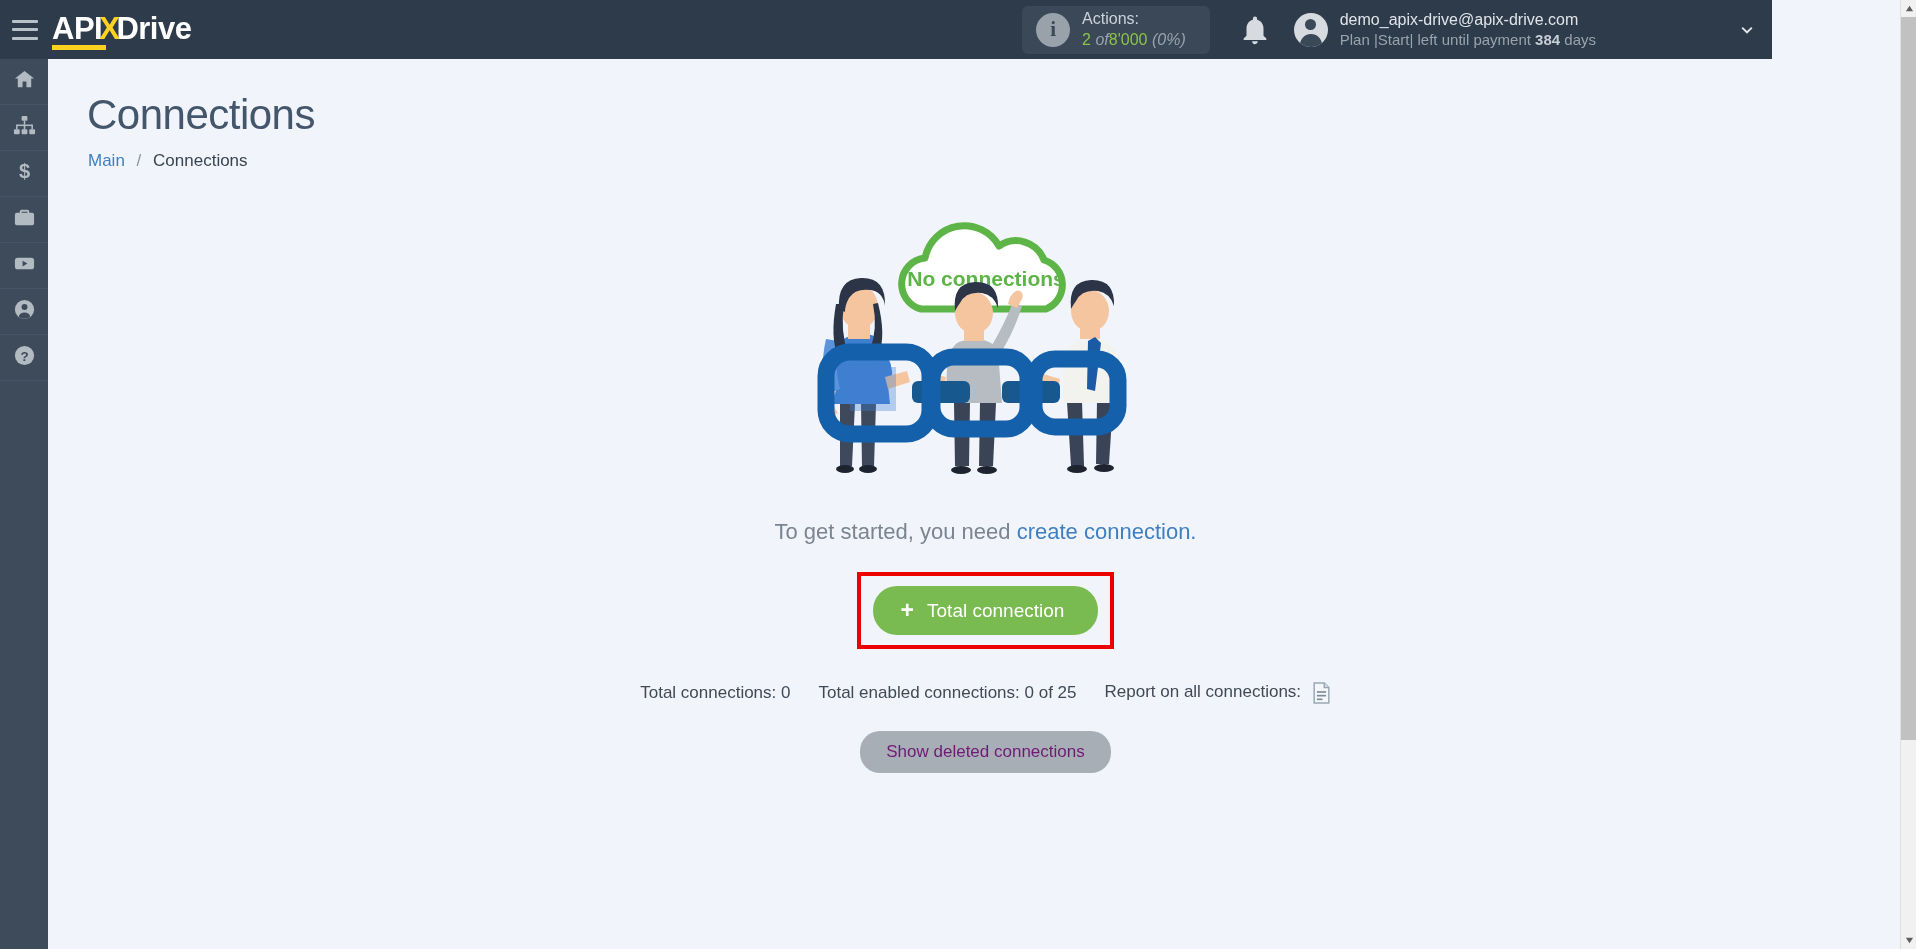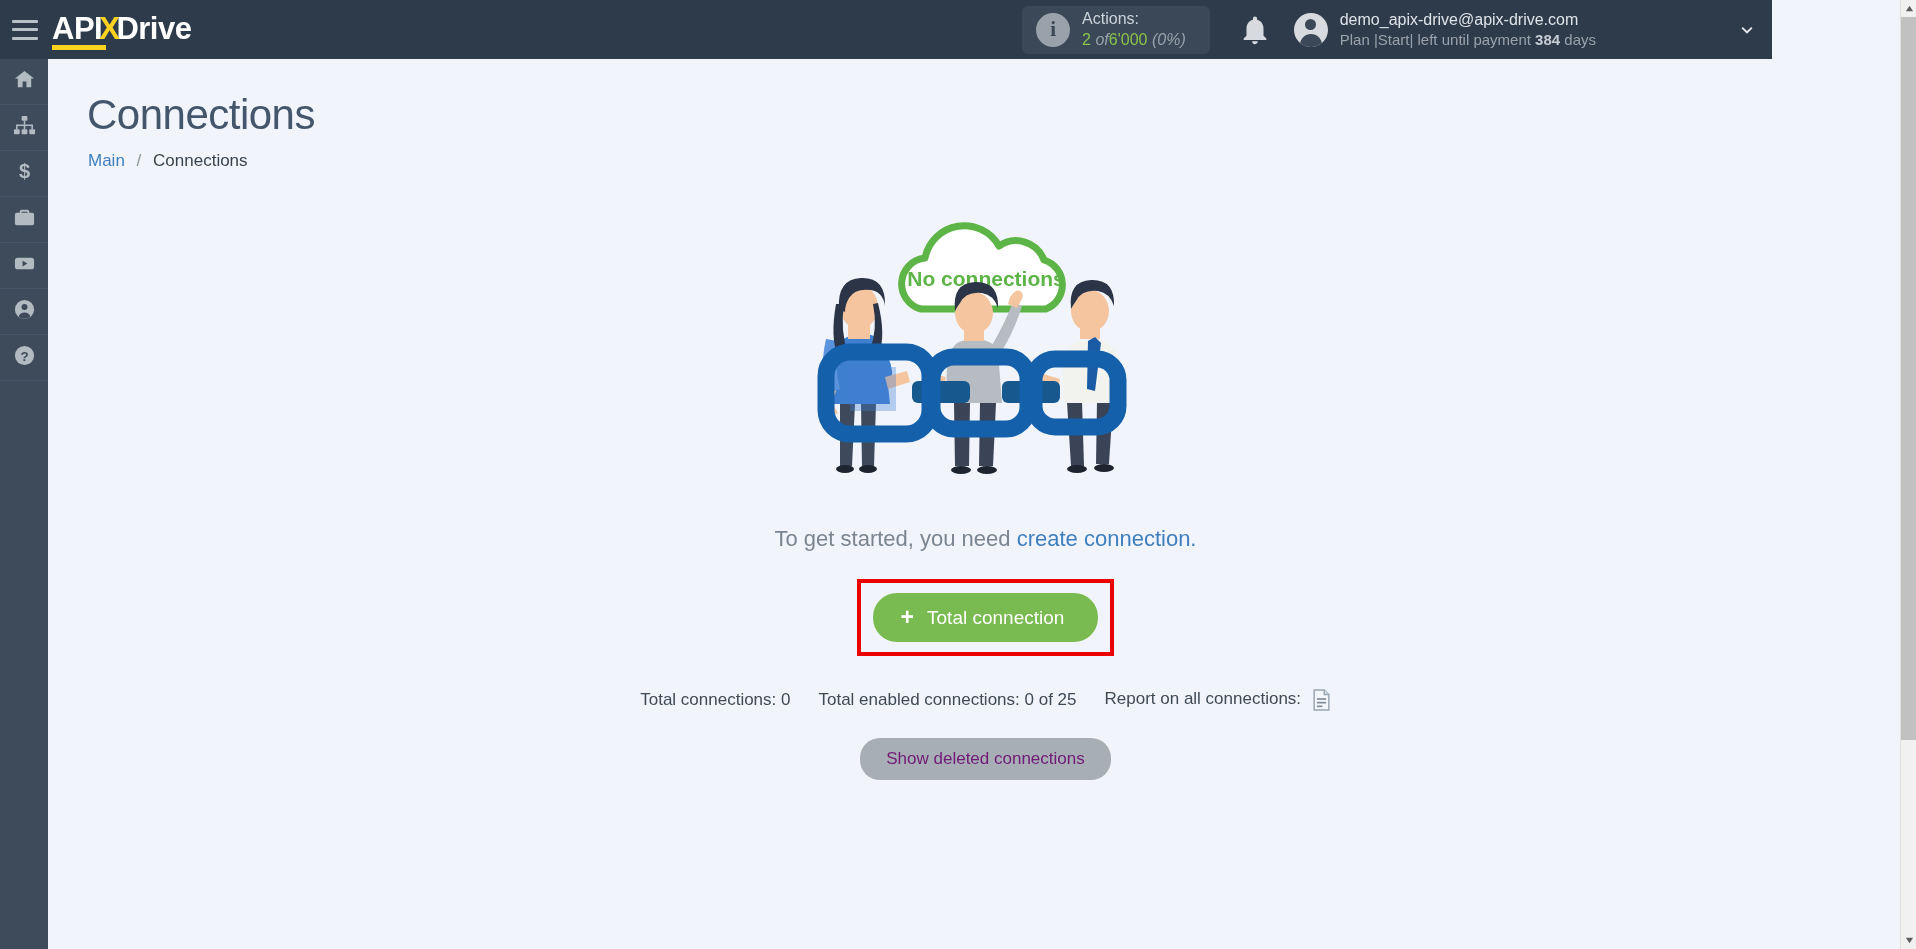--- a/index.html
+++ b/index.html
@@ -107,21 +107,21 @@
   .breadcrumb a { color: #3f7fbf; text-decoration: none; }
   .breadcrumb .sep { color: #8a95a0; margin: 0 7px; }
   .breadcrumb .current { color: #3a4450; }
 
   .empty-wrap {
     margin-top: 18px; display: flex; flex-direction: column; align-items: center; padding-left: 23px;
   }
   .illustration { width: 440px; height: 330px; }
 
   .hint {
-    font-size: 22px; color: #7a8591; margin-top: 7px;
+    font-size: 22px; color: #7a8591; margin-top: 0;
   }
   .hint a { color: #3f7fbf; text-decoration: none; }
 
   .create-highlight {
     margin-top: 27px; border: 4px solid #ed0000; padding: 10px 12px;
     display: inline-block; background: transparent;
   }
   .btn-create {
     background: #79bb50; border: none; border-radius: 24px;
     color: #fff; font-size: 19px; padding: 13px 34px 13px 28px;
@@ -177,21 +177,21 @@
     </div>
 
     <div class="header-right">
 
       <div class="actions-box">
         <div class="info-circle">i</div>
         <div class="actions-text">
           <div class="actions-label">Actions:</div>
           <div class="actions-value">
             <span class="num">2</span>
-            <span class="of">of</span><span class="total">6'000</span>
+            <span class="of">of</span><span class="total">8'000</span>
             <span class="pct">(0%)</span>
           </div>
         </div>
       </div>
 
       <div class="bell">
         <svg width="34" height="34" viewBox="0 0 24 24">
             <path fill="#d7dbdf" d="M12 22c1.1 0 2-.9 2-2h-4a2 2 0 0 0 2 2zm6-6v-5c0-3.07-1.64-5.64-4.5-6.32V4a1.5 1.5 0 0 0-3 0v.68C7.63 5.36 6 7.92 6 11v5l-2 2v1h16v-1l-2-2z"></path>
           </svg>
       </div>

